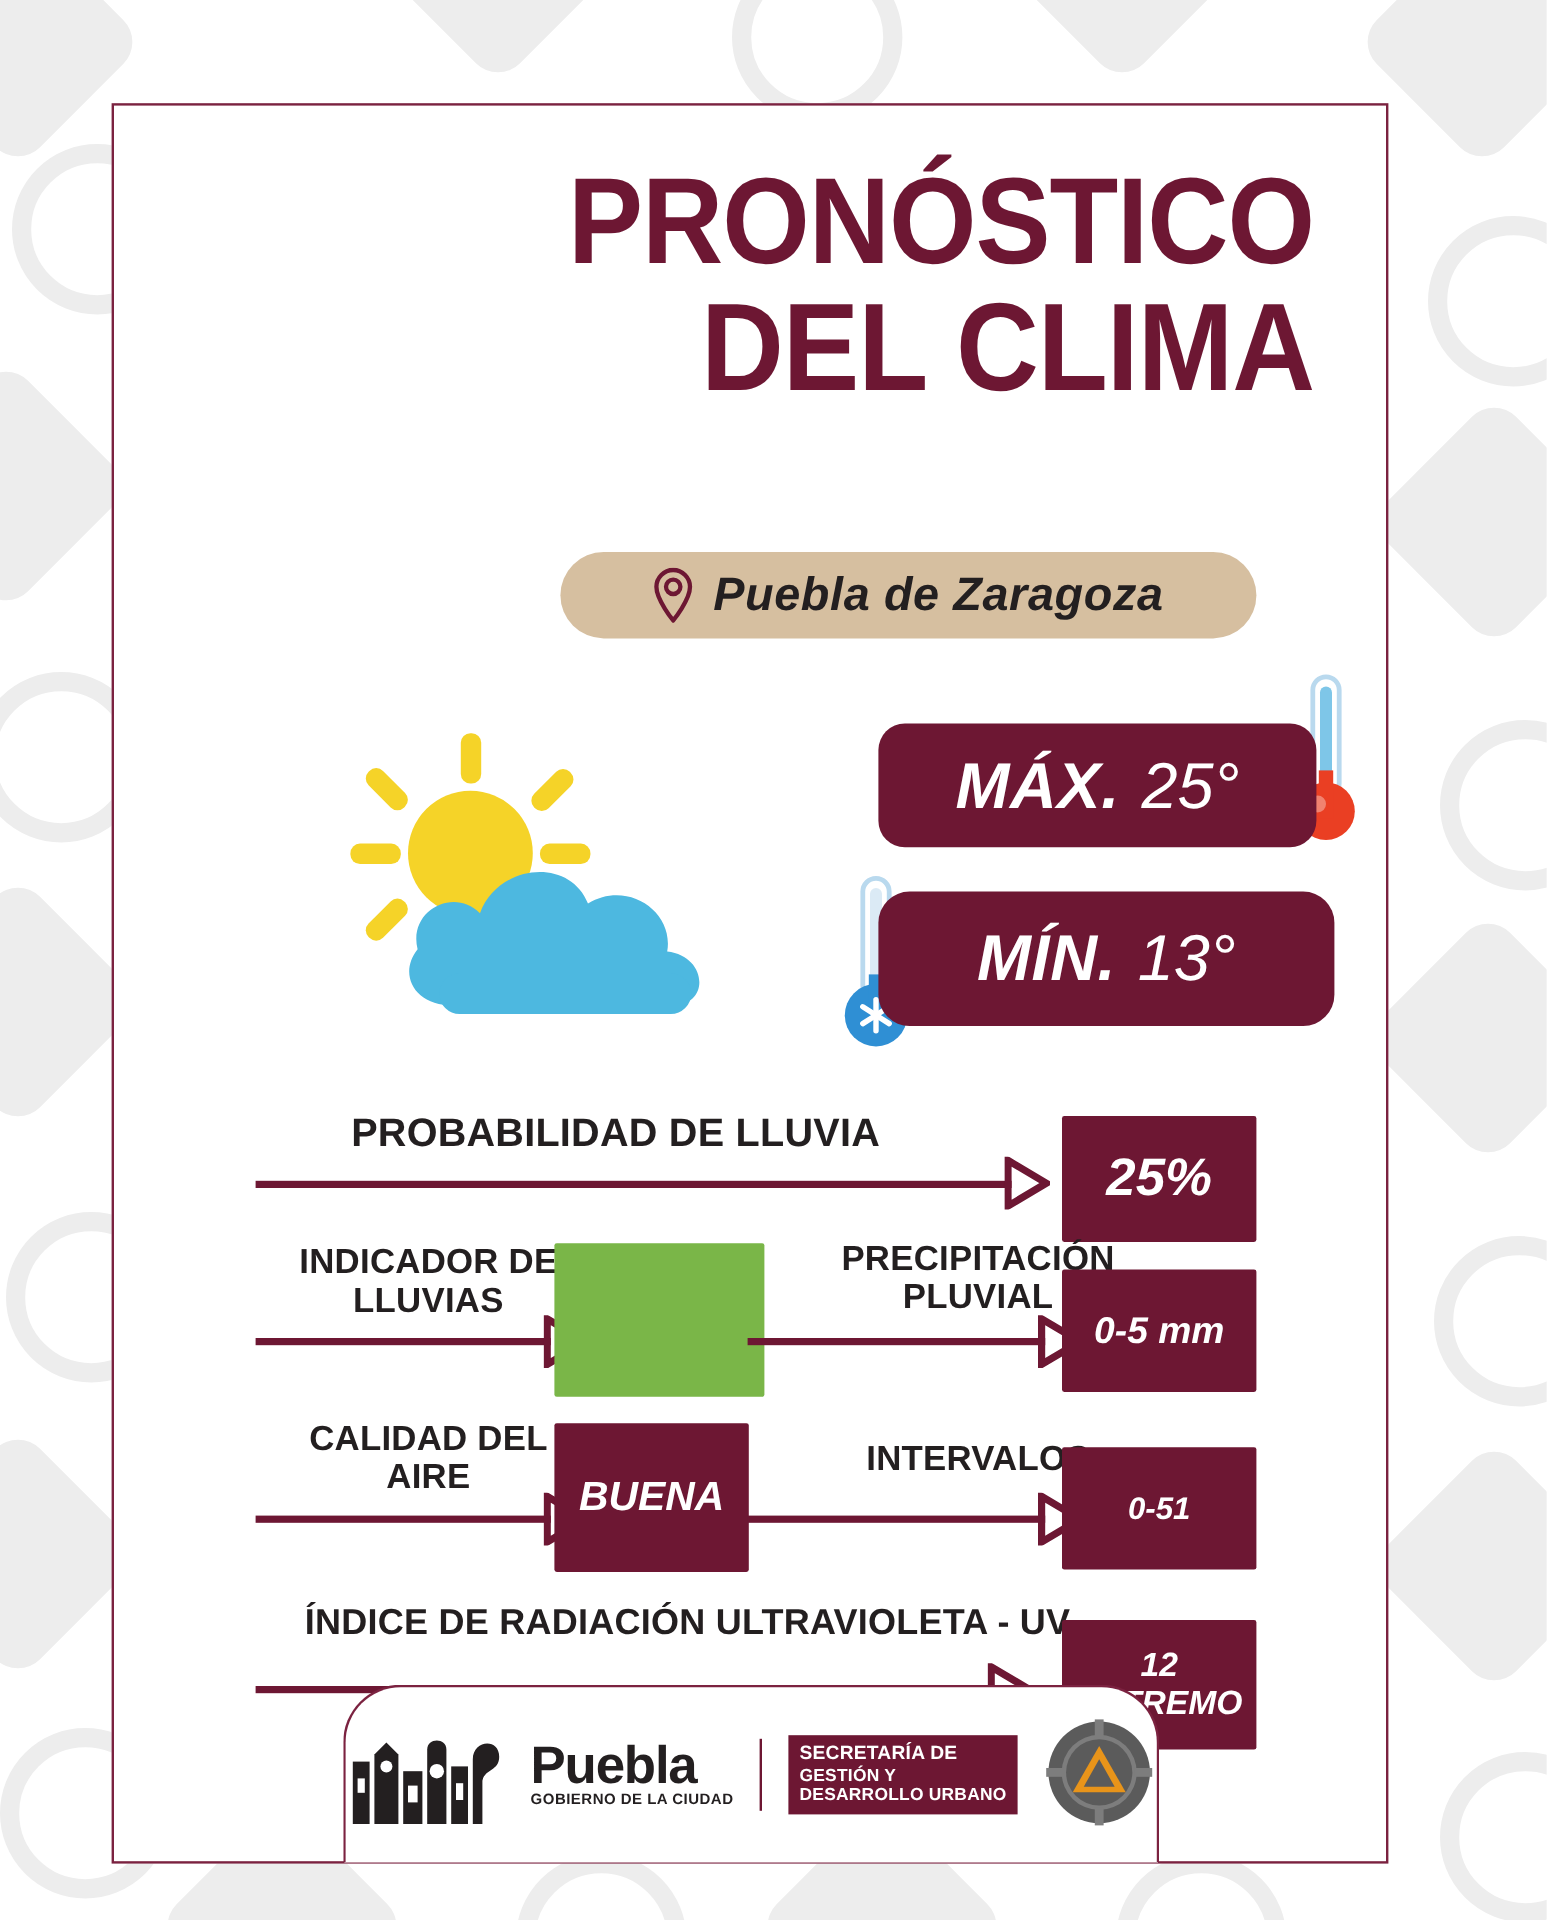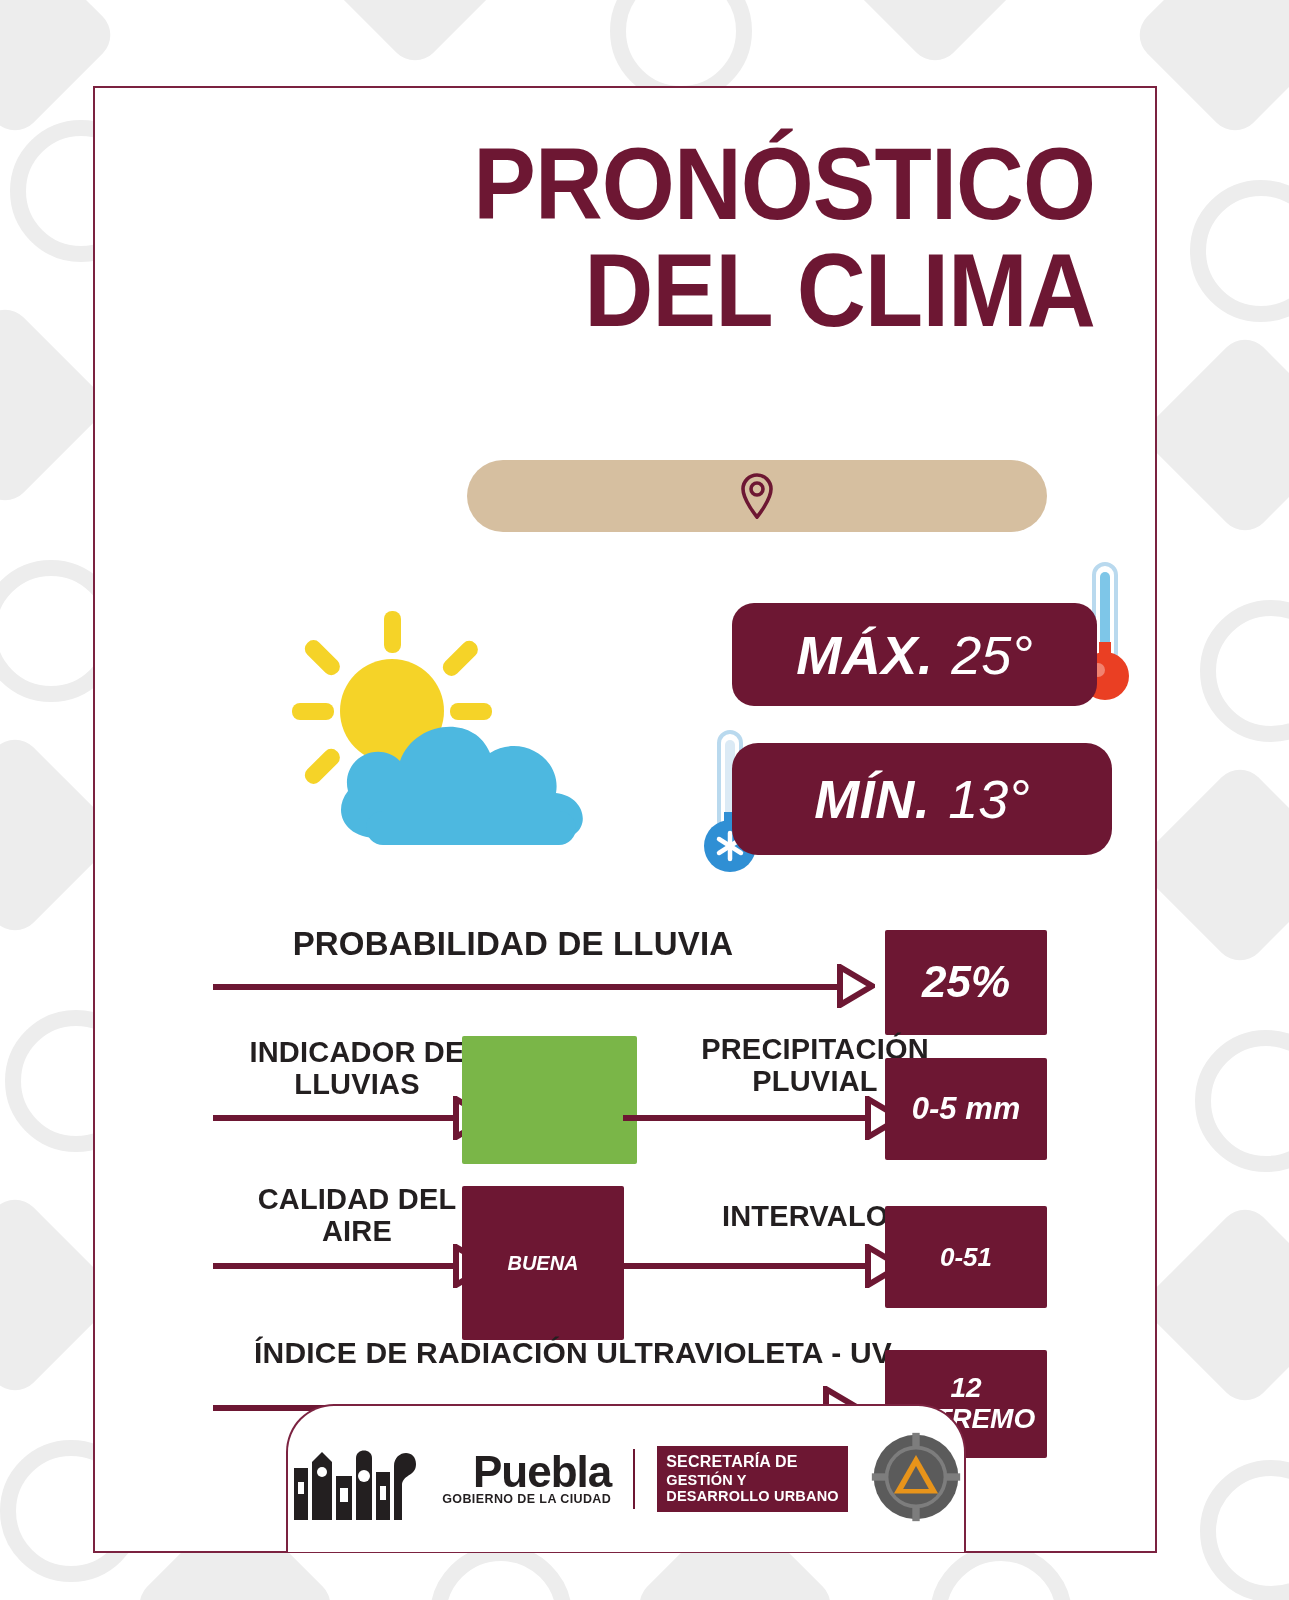--- a/index.html
+++ b/index.html
@@ -217,21 +217,20 @@
     display: flex;
     align-items: center;
     justify-content: center;
     gap: 22px;
     box-sizing: border-box;
   }
   .puebla-logo {
     display: flex;
     align-items: center;
     gap: 10px;
-    text-align: right;
   }
   .puebla-word {
     font-size: 44px;
     font-weight: bold;
     color: #231f20;
     line-height: 0.9;
     letter-spacing: -1px;
   }
   .puebla-sub {
     font-size: 12.5px;
@@ -292,20 +291,21 @@
     <div class="title-line l2">DEL CLIMA</div>
   </div>
 
   <div class="location-pill">
     <span>
       <svg class="pin-icon" viewBox="0 0 34 46">
         <path d="M17 2 C9.3 2 3 8.3 3 16 C3 27 17 44 17 44 C17 44 31 27 31 16 C31 8.3 24.7 2 17 2 Z" fill="none" stroke="#6d1733" stroke-width="3.6"></path>
         <circle cx="17" cy="16" r="6" fill="none" stroke="#6d1733" stroke-width="3.6"></circle>
       </svg>
     </span>
+    <span class="location-text">Puebla de Zaragoza</span>
   </div>
 
   <div class="weather-icon">
     <svg viewBox="0 0 380 300" width="380" height="300">
       <g fill="#f5d328">
         <circle cx="122" cy="128" r="52"></circle>
         <rect x="114" y="28" width="17" height="42" rx="8"></rect>
         <rect x="114" y="188" width="17" height="42" rx="8"></rect>
         <rect x="22" y="120" width="42" height="17" rx="8"></rect>
         <rect x="180" y="120" width="42" height="17" rx="8"></rect>
@@ -386,21 +386,21 @@
     <div class="value-box" style="left:790px; top:140px; width:162px; height:102px; font-size:31px;">0-5 mm</div>
 
     <div class="row-label" style="left:112px; top:265px; width:300px; white-space:pre-line;">CALIDAD DEL
 AIRE</div>
     <div class="arrow-line" style="left:118px; top:345px; width:246px;"></div>
     <div class="arrow-outline" style="left:358px; top:326px;">
       <svg viewBox="0 0 38 44" width="38" height="44">
         <path d="M3 3 L35 22 L3 41 Z" fill="none" stroke="#6d1733" stroke-width="6" stroke-linejoin="miter"></path>
       </svg>
     </div>
-    <div class="value-box" style="left:367px; top:268px; width:162px; height:154px; font-size:20px;">BUENA</div>
+    <div class="value-box" style="left:367px; top:268px; width:162px; height:124px; font-size:34px;">BUENA</div>
 
     <div class="row-label" style="left:560px; top:282px; width:320px;">INTERVALOS</div>
     <div class="arrow-line" style="left:528px; top:345px; width:248px;"></div>
     <div class="arrow-outline" style="left:770px; top:326px;">
       <svg viewBox="0 0 38 44" width="38" height="44">
         <path d="M3 3 L35 22 L3 41 Z" fill="none" stroke="#6d1733" stroke-width="6" stroke-linejoin="miter"></path>
       </svg>
     </div>
     <div class="value-box" style="left:790px; top:288px; width:162px; height:102px; font-size:26px;">0-51</div>
 

